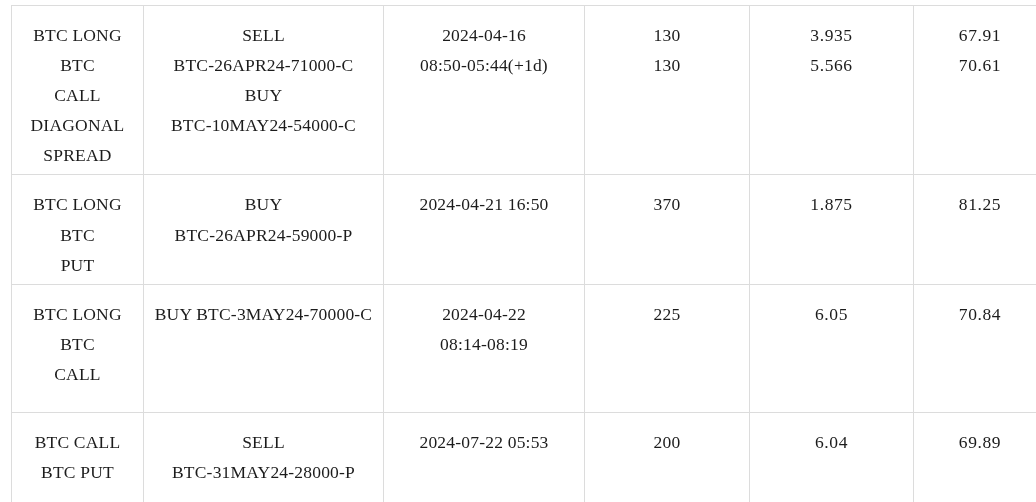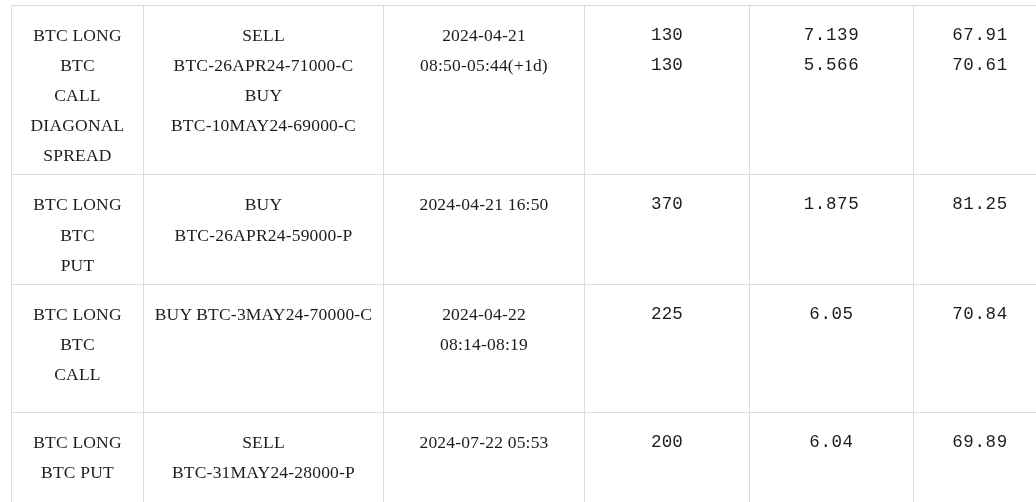--- a/index.html
+++ b/index.html
@@ -63,21 +63,20 @@
 
   .cell-lines {
     display: block;
   }
   .cell-lines span.line {
     display: block;
   }
   .num {
     display: block;
     font-variant-numeric: tabular-nums;
-    font-family: Liberation Mono, monospace;
   }
   
   .dec-gap { letter-spacing: 0.6px; }
 </style>
 </head>
 <body>
 
 <div class="table-viewport">
   <table class="trade-table">
     <colgroup>
@@ -97,38 +96,38 @@
             <span class="line">CALL</span>
             <span class="line">DIAGONAL</span>
             <span class="line">SPREAD</span>
           </span>
         </td>
         <td>
           <span class="cell-lines">
             <span class="line">SELL</span>
             <span class="line">BTC-26APR24-71000-C</span>
             <span class="line">BUY</span>
-            <span class="line">BTC-10MAY24-69000-C</span>
-          </span>
-        </td>
-        <td>
-          <span class="cell-lines">
-            <span class="line">2024-04-21</span>
+            <span class="line">BTC-10MAY24-54000-C</span>
+          </span>
+        </td>
+        <td>
+          <span class="cell-lines">
+            <span class="line">2024-04-16</span>
             <span class="line">08:50-05:44(+1d)</span>
           </span>
         </td>
         <td>
           <span class="cell-lines">
             <span class="line num">130</span>
             <span class="line num">130</span>
           </span>
         </td>
         <td>
           <span class="cell-lines">
-            <span class="line num dec-gap">7.139</span>
+            <span class="line num dec-gap">3.935</span>
             <span class="line num dec-gap">5.566</span>
           </span>
         </td>
         <td>
           <span class="cell-lines">
             <span class="line num dec-gap">67.91</span>
             <span class="line num dec-gap">70.61</span>
           </span>
         </td>
       </tr>
@@ -199,21 +198,21 @@
         <td>
           <span class="cell-lines">
             <span class="line num dec-gap">70.84</span>
           </span>
         </td>
       </tr>
 
       <tr class="r-4">
         <td>
           <span class="cell-lines">
-            <span class="line">BTC LONG</span>
+            <span class="line">BTC CALL</span>
             <span class="line">BTC PUT</span>
           </span>
         </td>
         <td>
           <span class="cell-lines">
             <span class="line">SELL</span>
             <span class="line">BTC-31MAY24-28000-P</span>
           </span>
         </td>
         <td>

